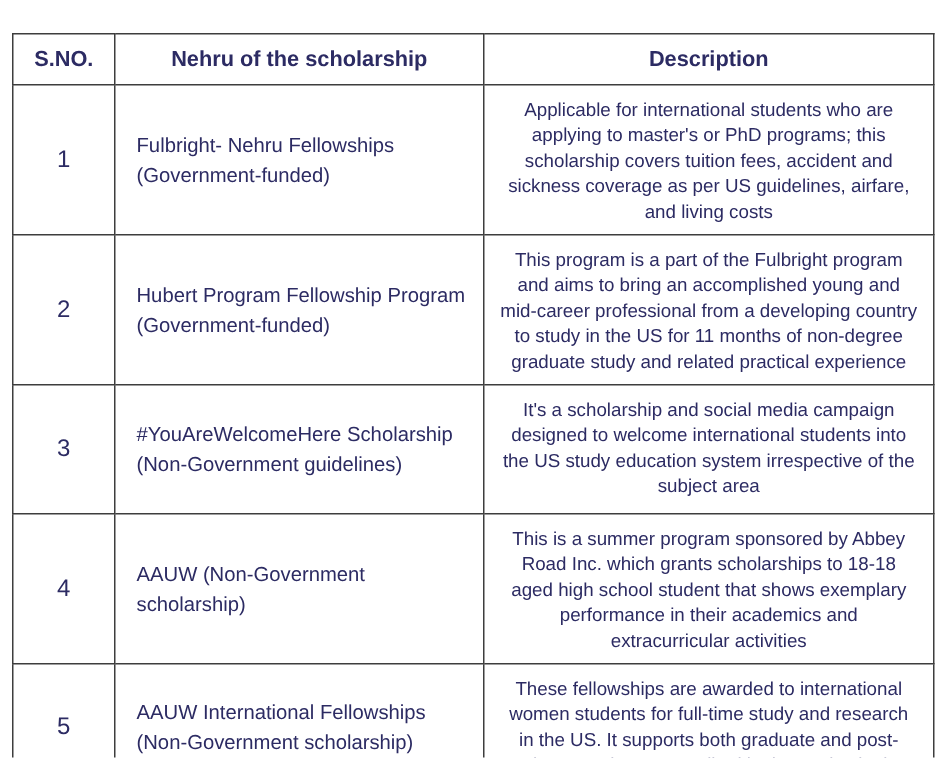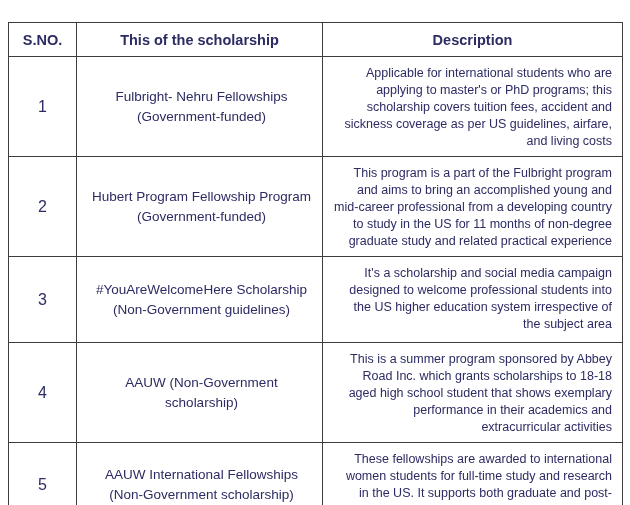--- a/index.html
+++ b/index.html
@@ -41,29 +41,29 @@
     padding: 4px 6px;
   }
   td.cell-sno {
     text-align: center;
     vertical-align: middle;
     font-size: 16px;
     font-weight: 400;
   }
   td.cell-name {
     vertical-align: middle;
-    text-align: center;
+    text-align: left;
     font-size: 13.5px;
     line-height: 1.45;
     padding: 6px 10px 6px 14px;
     font-weight: 400;
   }
   td.cell-desc {
     vertical-align: top;
-    text-align: right;
+    text-align: center;
     font-size: 12.5px;
     line-height: 1.36;
     padding: 8px 10px 6px 10px;
     font-weight: 400;
   }
   tr.row-1 { height: 96px; }
   tr.row-2 { height: 100px; }
   tr.row-3 { height: 86px; }
   tr.row-4 { height: 96px; }
   tr.row-5 { height: 84px; }
@@ -74,39 +74,39 @@
 <div class="page">
   <table class="scholarship-table">
     <colgroup>
       <col class="col-sno">
       <col class="col-name">
       <col class="col-desc">
     </colgroup>
     <thead>
       <tr>
         <th>S.NO.</th>
-        <th>This of the scholarship</th>
+        <th>Nehru of the scholarship</th>
         <th>Description</th>
       </tr>
     </thead>
     <tbody>
       <tr class="row-1">
         <td class="cell-sno">1</td>
         <td class="cell-name">Fulbright- Nehru Fellowships (Government-funded)</td>
         <td class="cell-desc">Applicable for international students who are applying to master's or PhD programs; this scholarship covers tuition fees, accident and sickness coverage as per US guidelines, airfare, and living costs</td>
       </tr>
       <tr class="row-2">
         <td class="cell-sno">2</td>
         <td class="cell-name">Hubert Program Fellowship Program (Government-funded)</td>
         <td class="cell-desc">This program is a part of the Fulbright program and aims to bring an accomplished young and mid-career professional from a developing country to study in the US for 11 months of non-degree graduate study and related practical experience</td>
       </tr>
       <tr class="row-3">
         <td class="cell-sno">3</td>
         <td class="cell-name">#YouAreWelcomeHere Scholarship (Non-Government guidelines)</td>
-        <td class="cell-desc">It's a scholarship and social media campaign designed to welcome professional students into the US higher education system irrespective of the subject area</td>
+        <td class="cell-desc">It's a scholarship and social media campaign designed to welcome international students into the US study education system irrespective of the subject area</td>
       </tr>
       <tr class="row-4">
         <td class="cell-sno">4</td>
         <td class="cell-name">AAUW (Non-Government scholarship)</td>
         <td class="cell-desc">This is a summer program sponsored by Abbey Road Inc. which grants scholarships to 18-18 aged high school student that shows exemplary performance in their academics and extracurricular activities</td>
       </tr>
       <tr class="row-5">
         <td class="cell-sno">5</td>
         <td class="cell-name">AAUW International Fellowships (Non-Government scholarship)</td>
         <td class="cell-desc">These fellowships are awarded to international women students for full-time study and research in the US. It supports both graduate and post-graduate students accredited in the US institutions</td>

